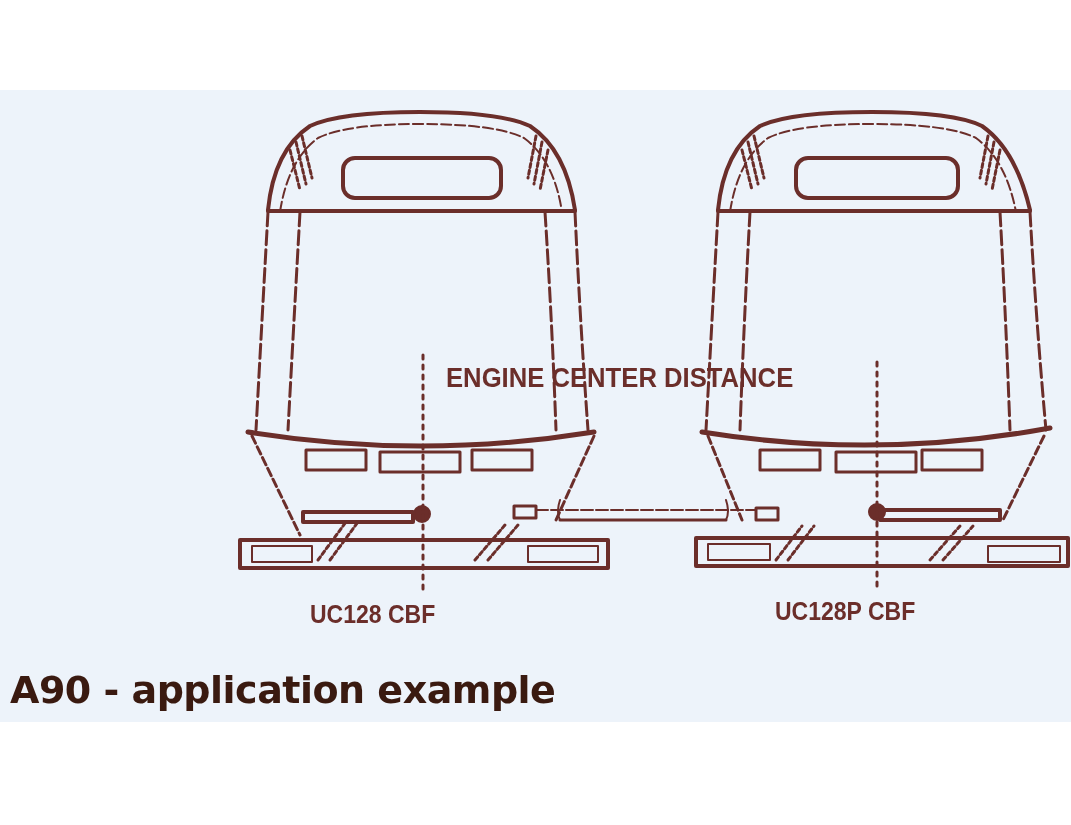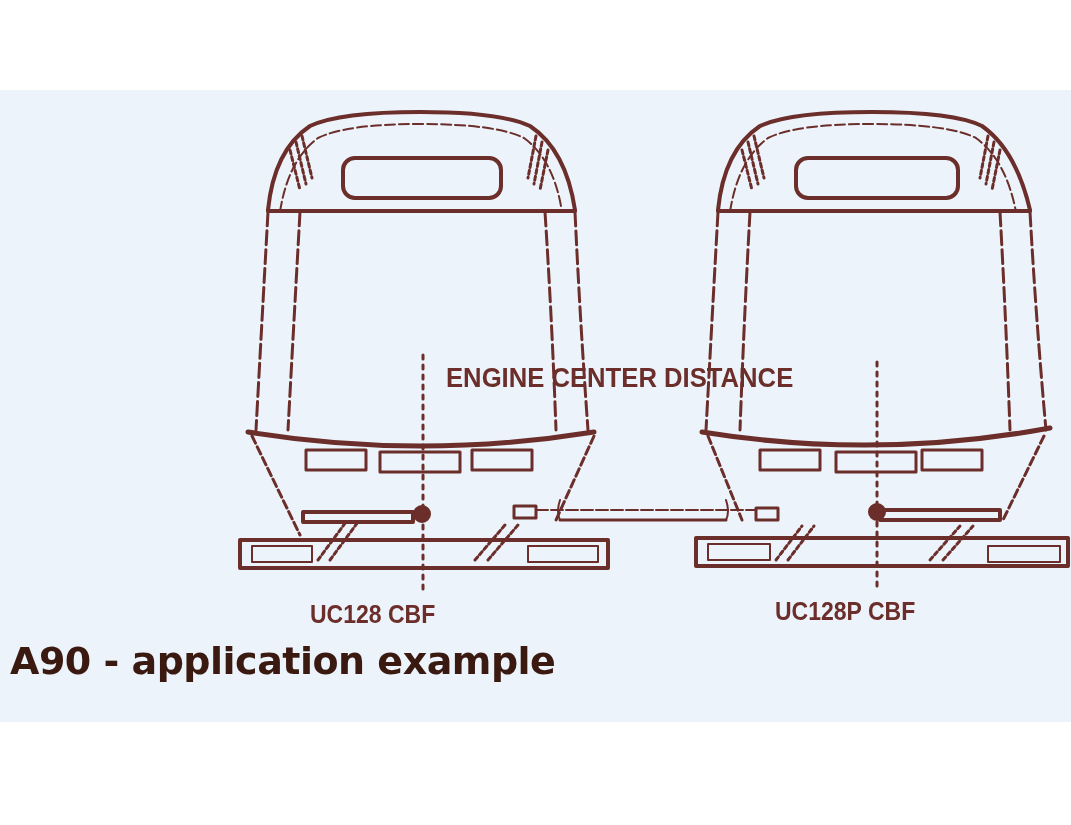--- a/index.html
+++ b/index.html
@@ -3,21 +3,21 @@
   <meta charset="utf-8">
   <style>
     html, body { margin: 0; padding: 0; background: #ffffff; }
     body { width: 1071px; height: 825px; position: relative; overflow: hidden; font-family: "DejaVu Sans", sans-serif; }
     .panel { position: absolute; left: 0; top: 90px; width: 1071px; height: 632px; background: #edf3fa; }
     .drawing { position: absolute; left: 0; top: 0; width: 1071px; height: 825px; }
     .label { position: absolute; font-family: "Liberation Sans", sans-serif; font-weight: bold; color: #6b2e2a; letter-spacing: 0px; white-space: nowrap; }
     .label-distance { left: 446px; top: 363px; font-size: 27px; transform: scaleX(0.95); transform-origin: left; }
     .label-left { left: 310px; top: 600px; font-size: 25px; transform: scaleX(0.92); transform-origin: left; }
     .label-right { left: 775px; top: 597px; font-size: 25px; transform: scaleX(0.92); transform-origin: left; }
-    .caption { position: absolute; left: 10px; top: 639px; font-family: "DejaVu Sans", sans-serif; font-weight: bold; font-size: 38px; color: #3a1a10; letter-spacing: -0.5px; white-space: nowrap; }
+    .caption { position: absolute; left: 10px; top: 668px; font-family: "DejaVu Sans", sans-serif; font-weight: bold; font-size: 38px; color: #3a1a10; letter-spacing: -0.5px; white-space: nowrap; }
   </style>
 </head>
 <body>
 
 <div class="panel"></div>
 
 <svg class="drawing" viewBox="0 0 1071 825" xmlns="http://www.w3.org/2000/svg">
   <g fill="none" stroke="#6b2e2a" stroke-linecap="round" stroke-linejoin="round">
 
     <g>

